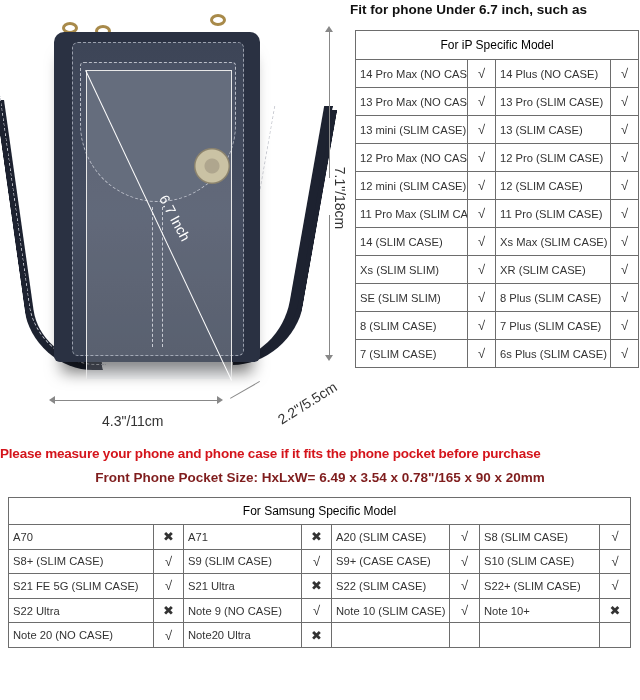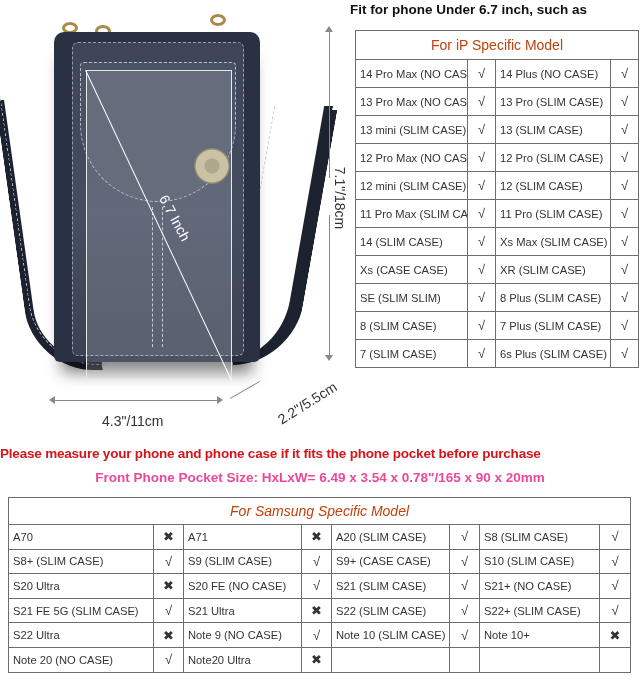--- a/index.html
+++ b/index.html
@@ -30,37 +30,37 @@
   .dim-v-arrow::before { content: ""; position: absolute; left: -4px; top: -6px; border: 4px solid transparent; border-bottom: 6px solid #888; border-top: none; }
   .dim-v-arrow2 { position: absolute; left: 329px; top: 215px; width: 1px; height: 140px; background: #888; }
   .dim-v-arrow2::after { content: ""; position: absolute; left: -4px; bottom: -6px; border: 4px solid transparent; border-top: 6px solid #888; border-bottom: none; }
   .dim-v-label { position: absolute; left: 300px; top: 190px; font-size: 14px; color: #333; transform: rotate(90deg); transform-origin: center; white-space: nowrap; width: 80px; text-align: center; }
   .dim-d-arrow { position: absolute; left: 230px; top: 398px; width: 34px; height: 1px; background: #888; transform: rotate(-30deg); transform-origin: 0 0; }
   .dim-d-label { position: absolute; left: 274px; top: 395px; font-size: 14px; color: #333; transform: rotate(-32deg); white-space: nowrap; }
 
   
   .fit-title { position: absolute; left: 350px; top: 2px; width: 290px; font-weight: bold; font-size: 13.5px; color: #111; white-space: nowrap; }
   .warning { position: absolute; left: 0; top: 446px; width: 508px; text-align: center; font-weight: bold; font-size: 13.5px; color: #d4141b; white-space: nowrap; letter-spacing: -0.2px; }
-  .pocket-size { position: absolute; left: 0; top: 470px; width: 640px; text-align: center; font-weight: bold; font-size: 13.5px; color: #ec4899; white-space: nowrap; }
+  .pocket-size { position: absolute; left: 0; top: 470px; width: 640px; text-align: center; font-weight: bold; font-size: 13.5px; color: #7f1d1d; white-space: nowrap; }
 
   
   table.compat { position: absolute; border-collapse: collapse; table-layout: fixed; }
   table.compat td, table.compat th { border: 1px solid #6d6d6d; font-size: 11.2px; color: #333; font-weight: normal; white-space: nowrap; overflow: hidden; }
-  table.compat th { font-size: 14px; text-align: center; color: #c2410c; }
+  table.compat th { font-size: 12px; text-align: center; color: #000000; }
   table.compat td.model { padding-left: 4px; text-align: left; }
   table.compat td.mark { text-align: center; font-size: 13px; }
   .yes { color: #3a8a2e; font-weight: bold; }
   .no { color: #d8161c; font-weight: bold; font-size: 14px; }
 
   #ip-table { left: 355px; top: 30px; width: 283px; }
   #ip-table th { height: 29px; }
   #ip-table td { height: 28px; }
 
   #samsung-table { left: 8px; top: 497px; width: 622px; }
-  #samsung-table th { height: 27px; font-style: italic; }
+  #samsung-table th { height: 27px; }
   #samsung-table td { height: 24.6px; }
 </style>
 </head>
 <body>
 
 <div id="product">
   <div class="strap strap-left"></div>
   <div class="strap strap-right"></div>
   <div class="ring" style="left:62px;top:22px;"></div>
   <div class="ring" style="left:95px;top:25px;"></div>
@@ -136,21 +136,21 @@
         <td class="model">11 Pro (SLIM CASE)</td>
         <td class="mark yes">√</td>
       </tr>
       <tr>
         <td class="model">14 (SLIM CASE)</td>
         <td class="mark yes">√</td>
         <td class="model">Xs Max (SLIM CASE)</td>
         <td class="mark yes">√</td>
       </tr>
       <tr>
-        <td class="model">Xs (CASE CASE)</td>
+        <td class="model">Xs (SLIM SLIM)</td>
         <td class="mark yes">√</td>
         <td class="model">XR (SLIM CASE)</td>
         <td class="mark yes">√</td>
       </tr>
       <tr>
         <td class="model">SE (SLIM SLIM)</td>
         <td class="mark yes">√</td>
         <td class="model">8 Plus (SLIM CASE)</td>
         <td class="mark yes">√</td>
       </tr>
@@ -203,30 +203,20 @@
         <td class="model">S8+ (SLIM CASE)</td>
         <td class="mark yes">√</td>
         <td class="model">S9 (SLIM CASE)</td>
         <td class="mark yes">√</td>
         <td class="model">S9+ (CASE CASE)</td>
         <td class="mark yes">√</td>
         <td class="model">S10 (SLIM CASE)</td>
         <td class="mark yes">√</td>
       </tr>
       <tr>
-        <td class="model">S20 Ultra</td>
-        <td class="mark no">✖</td>
-        <td class="model">S20 FE (NO CASE)</td>
-        <td class="mark yes">√</td>
-        <td class="model">S21 (SLIM CASE)</td>
-        <td class="mark yes">√</td>
-        <td class="model">S21+ (NO CASE)</td>
-        <td class="mark yes">√</td>
-      </tr>
-      <tr>
         <td class="model">S21 FE 5G (SLIM CASE)</td>
         <td class="mark yes">√</td>
         <td class="model">S21 Ultra</td>
         <td class="mark no">✖</td>
         <td class="model">S22 (SLIM CASE)</td>
         <td class="mark yes">√</td>
         <td class="model">S22+ (SLIM CASE)</td>
         <td class="mark yes">√</td>
       </tr>
       <tr>

